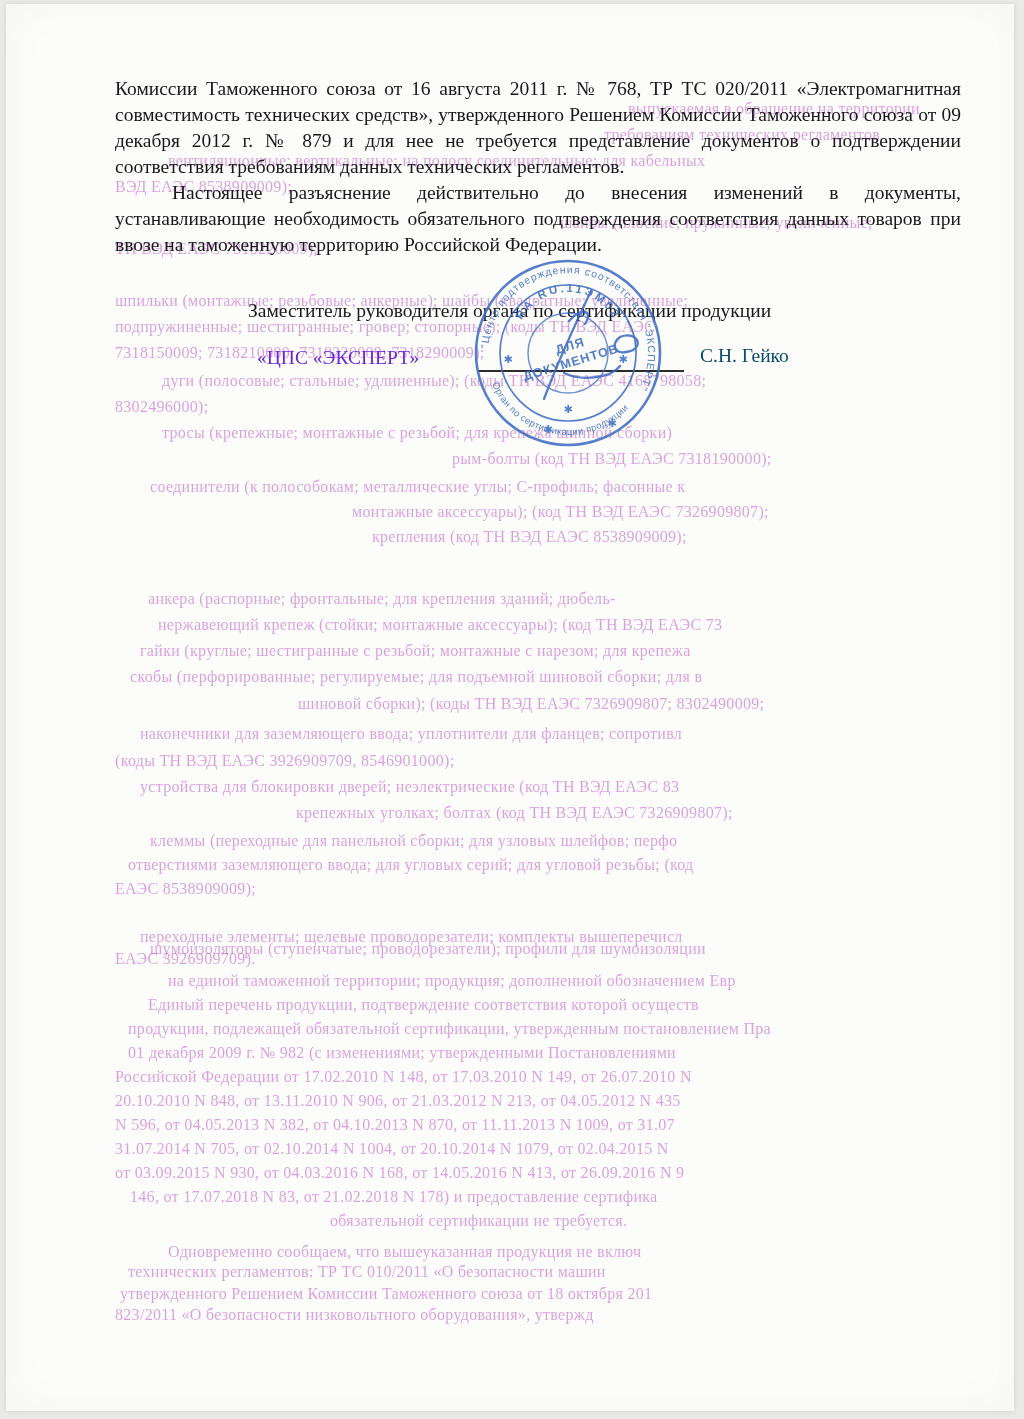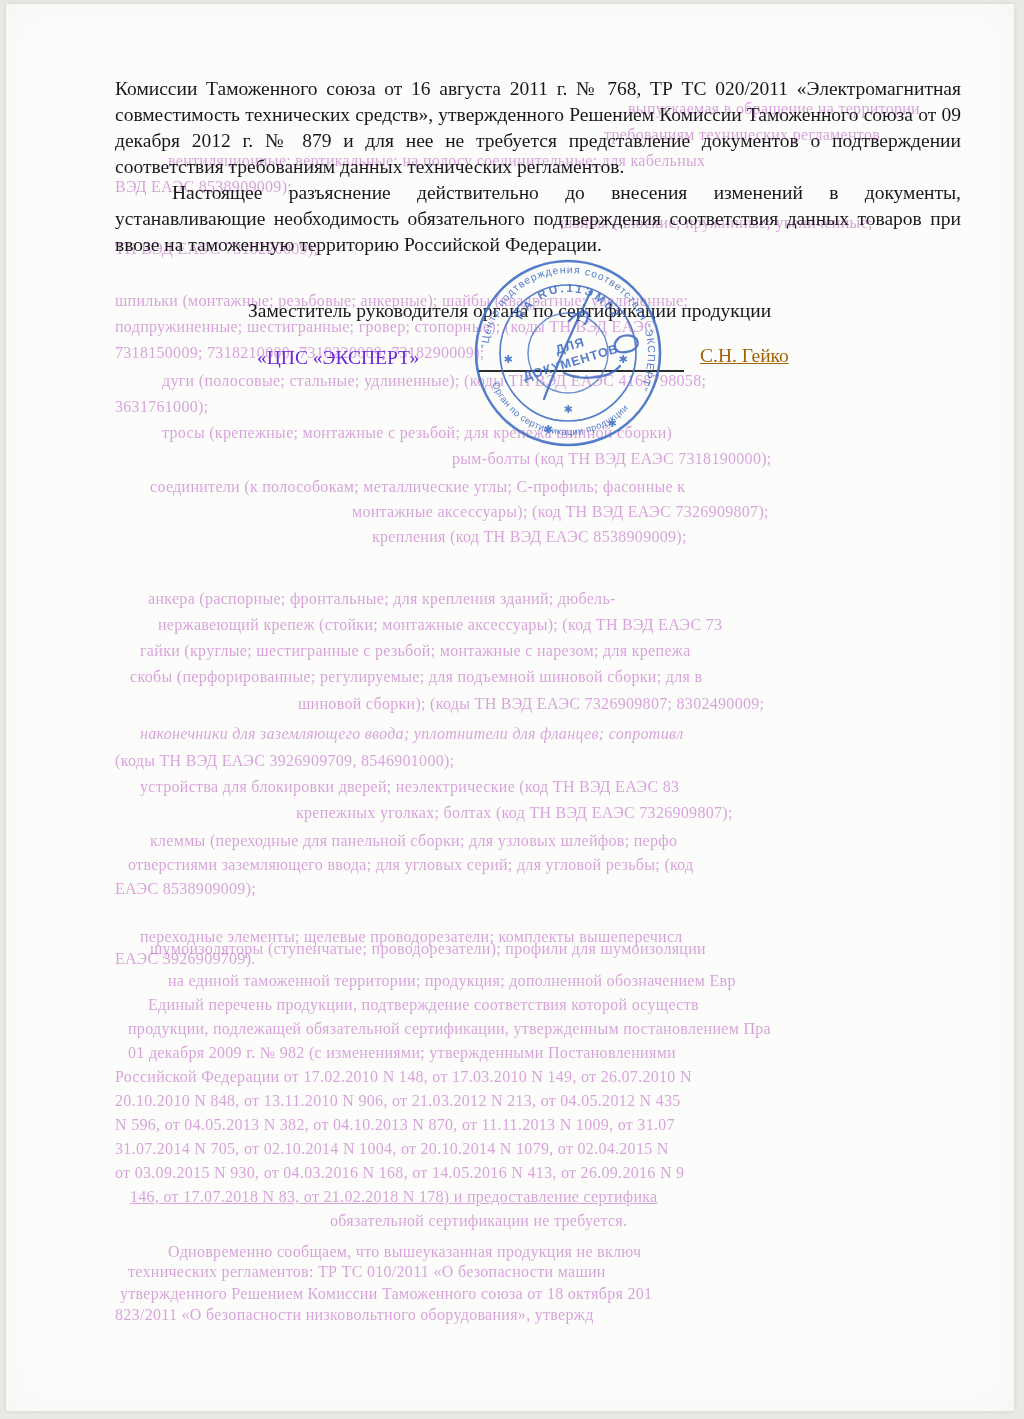--- a/index.html
+++ b/index.html
@@ -33,21 +33,21 @@
   .sig-title{
     position:absolute;left:248px;top:300px;z-index:2;
     font-size:19.5px;color:#18181c;white-space:nowrap;
   }
   .org-name{
     position:absolute;left:257px;top:347px;z-index:2;
     font-size:19.5px;color:#6d28d9;white-space:nowrap;
   }
   .signer-name{
     position:absolute;left:700px;top:345px;z-index:2;
-    font-size:19.5px;color:#a16207;white-space:nowrap;text-decoration:underline;
+    font-size:19.5px;color:#0c4a6e;white-space:nowrap;
   }
   .sig-line{
     position:absolute;left:478px;top:370px;width:206px;height:2px;
     background:#2c2c2e;z-index:2;
   }
   
   .stamp{
     position:absolute;left:461px;top:246px;width:214px;height:214px;z-index:3;
     opacity:.88;
   }
@@ -70,51 +70,51 @@
     <div class="ghost-line" style="left: 628px; top: 100px;">выпускаемая в обращение на территории</div>
     <div class="ghost-line" style="left: 604px; top: 126px;">требованиям технических регламентов</div>
     <div class="ghost-line" style="left: 168px; top: 152px;">вентиляционные; вертикальные; на полосу соединительные; для кабельных</div>
     <div class="ghost-line" style="left: 115px; top: 178px;">ВЭД ЕАЭС 8538909009);</div>
     <div class="ghost-line" style="left: 560px; top: 214px;">шайбы (плоские; пружинные; увеличенные;</div>
     <div class="ghost-line" style="left: 115px; top: 240px;">ТН ВЭД ЕАЭС 7318220009);</div>
     <div class="ghost-line" style="left: 115px; top: 292px;">шпильки (монтажные; резьбовые; анкерные); шайбы (квадратные; увеличенные;</div>
     <div class="ghost-line" style="left: 115px; top: 318px;">подпружиненные; шестигранные; гровер; стопорные); (коды ТН ВЭД ЕАЭС</div>
     <div class="ghost-line" style="left: 115px; top: 344px;">7318150009; 7318210000; 7318220009; 7318290009);</div>
     <div class="ghost-line" style="left: 162px; top: 372px;">дуги (полосовые; стальные; удлиненные); (коды ТН ВЭД ЕАЭС 4168798058;</div>
-    <div class="ghost-line" style="left: 115px; top: 398px;">3631761000);</div>
+    <div class="ghost-line" style="left: 115px; top: 398px;">8302496000);</div>
     <div class="ghost-line" style="left: 162px; top: 424px;">тросы (крепежные; монтажные с резьбой; для крепежа шинной сборки)</div>
     <div class="ghost-line" style="left: 452px; top: 450px;">рым-болты (код ТН ВЭД ЕАЭС 7318190000);</div>
     <div class="ghost-line" style="left: 150px; top: 478px;">соединители (к полособокам; металлические углы; С-профиль; фасонные к</div>
     <div class="ghost-line" style="left: 352px; top: 503px;">монтажные аксессуары); (код ТН ВЭД ЕАЭС 7326909807);</div>
     <div class="ghost-line" style="left: 372px; top: 528px;">крепления (код ТН ВЭД ЕАЭС 8538909009);</div>
     <div class="ghost-line" style="left: 148px; top: 590px;">анкера (распорные; фронтальные; для крепления зданий; дюбель-</div>
     <div class="ghost-line" style="left: 158px; top: 616px;">нержавеющий крепеж (стойки; монтажные аксессуары); (код ТН ВЭД ЕАЭС 73</div>
     <div class="ghost-line" style="left: 140px; top: 642px;">гайки (круглые; шестигранные с резьбой; монтажные с нарезом; для крепежа</div>
     <div class="ghost-line" style="left: 130px; top: 668px;">скобы (перфорированные; регулируемые; для подъемной шиновой сборки; для в</div>
     <div class="ghost-line" style="left: 298px; top: 695px;">шиновой сборки); (коды ТН ВЭД ЕАЭС 7326909807; 8302490009;</div>
-    <div class="ghost-line" style="left: 140px; top: 725px; font-style: italic;">наконечники для заземляющего ввода; уплотнители для фланцев; сопротивл</div>
+    <div class="ghost-line" style="left: 140px; top: 725px;">наконечники для заземляющего ввода; уплотнители для фланцев; сопротивл</div>
     <div class="ghost-line" style="left: 115px; top: 752px;">(коды ТН ВЭД ЕАЭС 3926909709, 8546901000);</div>
     <div class="ghost-line" style="left: 140px; top: 778px;">устройства для блокировки дверей; неэлектрические (код ТН ВЭД ЕАЭС 83</div>
     <div class="ghost-line" style="left: 296px; top: 804px;">крепежных уголках; болтах (код ТН ВЭД ЕАЭС 7326909807);</div>
     <div class="ghost-line" style="left: 150px; top: 832px;">клеммы (переходные для панельной сборки; для узловых шлейфов; перфо</div>
     <div class="ghost-line" style="left: 128px; top: 856px;">отверстиями заземляющего ввода; для угловых серий; для угловой резьбы; (код</div>
     <div class="ghost-line" style="left: 115px; top: 880px;">ЕАЭС 8538909009);</div>
     <div class="ghost-line" style="left: 150px; top: 940px;">шумоизоляторы (ступенчатые; проводорезатели); профили для шумоизоляции</div>
     <div class="ghost-line" style="left: 140px; top: 928px;">переходные элементы; щелевые проводорезатели; комплекты вышеперечисл</div>
     <div class="ghost-line" style="left: 115px; top: 950px;">ЕАЭС 3926909709).</div>
     <div class="ghost-line" style="left: 168px; top: 972px;">на единой таможенной территории; продукция; дополненной обозначением Евр</div>
     <div class="ghost-line" style="left: 148px; top: 996px;">Единый перечень продукции, подтверждение соответствия которой осуществ</div>
     <div class="ghost-line" style="left: 128px; top: 1020px;">продукции, подлежащей обязательной сертификации, утвержденным постановлением Пра</div>
     <div class="ghost-line" style="left: 128px; top: 1044px;">01 декабря 2009 г. № 982 (с изменениями; утвержденными Постановлениями</div>
     <div class="ghost-line" style="left: 115px; top: 1068px;">Российской Федерации от 17.02.2010 N 148, от 17.03.2010 N 149, от 26.07.2010 N</div>
     <div class="ghost-line" style="left: 115px; top: 1092px;">20.10.2010 N 848, от 13.11.2010 N 906, от 21.03.2012 N 213, от 04.05.2012 N 435</div>
     <div class="ghost-line" style="left: 115px; top: 1116px;">N 596, от 04.05.2013 N 382, от 04.10.2013 N 870, от 11.11.2013 N 1009, от 31.07</div>
     <div class="ghost-line" style="left: 115px; top: 1140px;">31.07.2014 N 705, от 02.10.2014 N 1004, от 20.10.2014 N 1079, от 02.04.2015 N</div>
     <div class="ghost-line" style="left: 115px; top: 1164px;">от 03.09.2015 N 930, от 04.03.2016 N 168, от 14.05.2016 N 413, от 26.09.2016 N 9</div>
-    <div class="ghost-line" style="left: 130px; top: 1188px; text-decoration: underline;">146, от 17.07.2018 N 83, от 21.02.2018 N 178) и предоставление сертифика</div>
+    <div class="ghost-line" style="left: 130px; top: 1188px;">146, от 17.07.2018 N 83, от 21.02.2018 N 178) и предоставление сертифика</div>
     <div class="ghost-line" style="left: 330px; top: 1212px;">обязательной сертификации не требуется.</div>
     <div class="ghost-line" style="left: 168px; top: 1243px;">Одновременно сообщаем, что вышеуказанная продукция не включ</div>
     <div class="ghost-line" style="left: 128px; top: 1263px;">технических регламентов: ТР ТС 010/2011 «О безопасности машин</div>
     <div class="ghost-line" style="left: 120px; top: 1285px;">утвержденного Решением Комиссии Таможенного союза от 18 октября 201</div>
     <div class="ghost-line" style="left: 115px; top: 1306px;">823/2011 «О безопасности низковольтного оборудования», утвержд</div>
   </div>
 
 <div class="doc-text">
   <p>Комиссии Таможенного союза от 16 августа 2011 г. № 768, ТР ТС 020/2011 «Электромагнитная совместимость технических средств», утвержденного Решением Комиссии Таможенного союза от 09 декабря 2012 г. № 879 и для нее не требуется представление документов о подтверждении соответствия требованиям данных технических регламентов.</p>
   <p class="indent">Настоящее разъяснение действительно до внесения изменений в документы, устанавливающие необходимость обязательного подтверждения соответствия данных товаров при ввозе на таможенную территорию Российской Федерации.</p>

